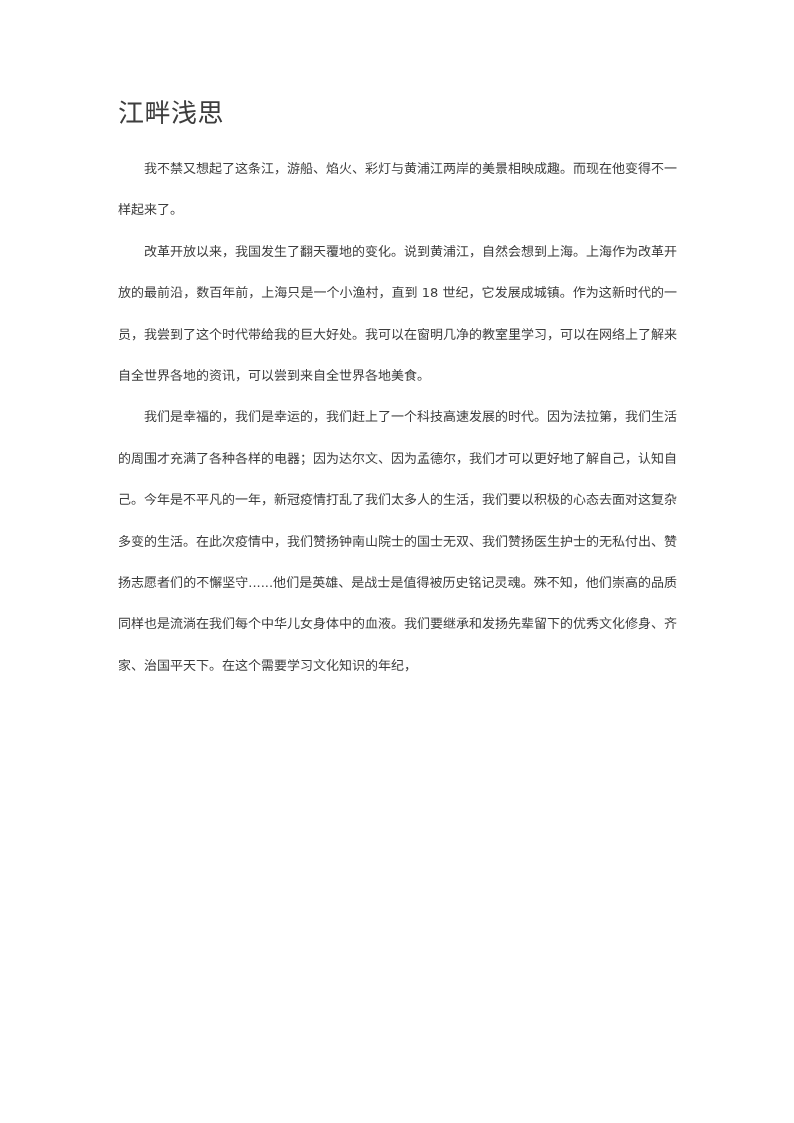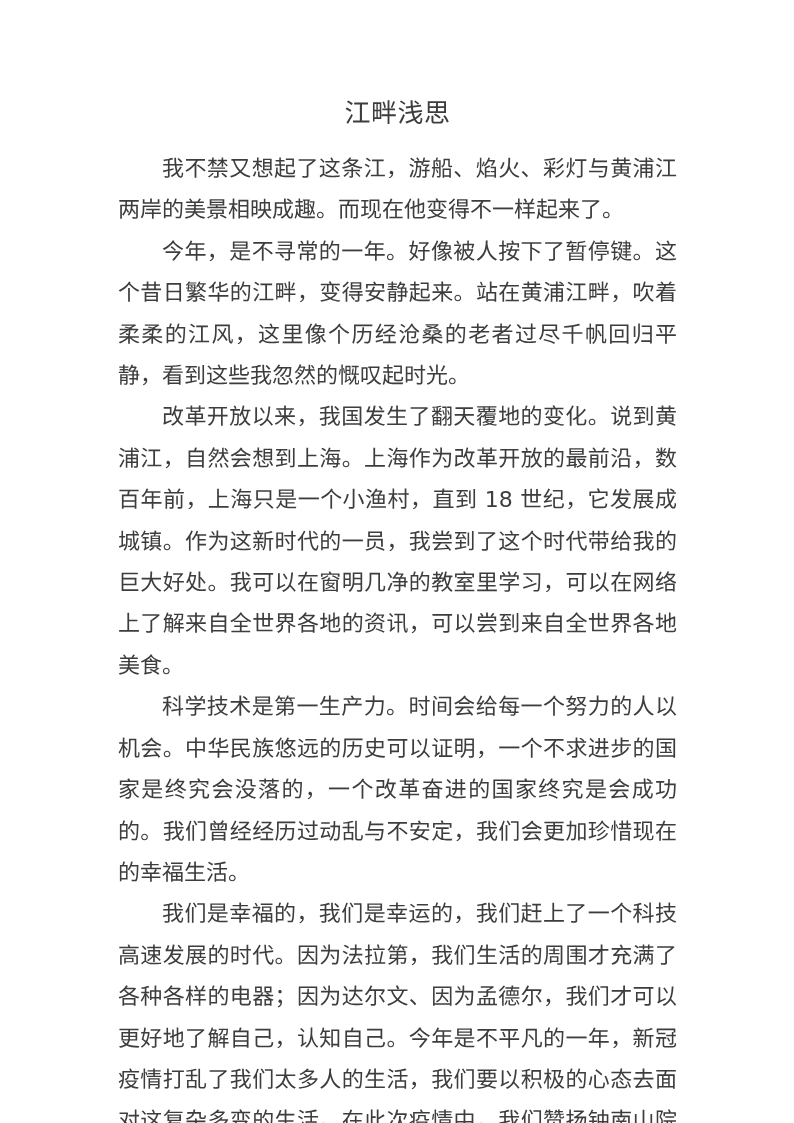--- a/index.html
+++ b/index.html
@@ -16,43 +16,41 @@
     box-sizing: border-box;
     padding: 97px 117px 0 118px;
     overflow: hidden;
     font-family: "DejaVu Sans", "Liberation Sans", sans-serif;
   }
   .doc-title {
     margin: 0 0 19px 0;
     font-size: 26px;
     line-height: 32px;
     font-weight: 400;
-    text-align: center;
+    text-align: left;
     color: #3d3d3d;
     letter-spacing: 0.5px;
   }
   .doc-body {
     width: 559px;
   }
   .para {
     margin: 0;
-    font-size: 22px;
+    font-size: 13px;
     line-height: 41.4px;
     color: #3d3d3d;
     text-indent: 2em;
     text-align: justify;
     text-justify: inter-ideograph;
     word-break: break-all;
   }
 </style>
 </head>
 <body>
 
 <div class="page">
   <h1 class="doc-title">江畔浅思</h1>
   <div class="doc-body">
     <p class="para">我不禁又想起了这条江，游船、焰火、彩灯与黄浦江两岸的美景相映成趣。而现在他变得不一样起来了。</p>
-    <p class="para">今年，是不寻常的一年。好像被人按下了暂停键。这个昔日繁华的江畔，变得安静起来。站在黄浦江畔，吹着柔柔的江风，这里像个历经沧桑的老者过尽千帆回归平静，看到这些我忽然的慨叹起时光。</p>
     <p class="para">改革开放以来，我国发生了翻天覆地的变化。说到黄浦江，自然会想到上海。上海作为改革开放的最前沿，数百年前，上海只是一个小渔村，直到 18 世纪，它发展成城镇。作为这新时代的一员，我尝到了这个时代带给我的巨大好处。我可以在窗明几净的教室里学习，可以在网络上了解来自全世界各地的资讯，可以尝到来自全世界各地美食。</p>
-    <p class="para">科学技术是第一生产力。时间会给每一个努力的人以机会。中华民族悠远的历史可以证明，一个不求进步的国家是终究会没落的，一个改革奋进的国家终究是会成功的。我们曾经经历过动乱与不安定，我们会更加珍惜现在的幸福生活。</p>
     <p class="para">我们是幸福的，我们是幸运的，我们赶上了一个科技高速发展的时代。因为法拉第，我们生活的周围才充满了各种各样的电器；因为达尔文、因为孟德尔，我们才可以更好地了解自己，认知自己。今年是不平凡的一年，新冠疫情打乱了我们太多人的生活，我们要以积极的心态去面对这复杂多变的生活。在此次疫情中，我们赞扬钟南山院士的国士无双、我们赞扬医生护士的无私付出、赞扬志愿者们的不懈坚守......他们是英雄、是战士是值得被历史铭记灵魂。殊不知，他们崇高的品质同样也是流淌在我们每个中华儿女身体中的血液。我们要继承和发扬先辈留下的优秀文化修身、齐家、治国平天下。在这个需要学习文化知识的年纪，</p>
   </div>
 </div>
 
 </body></html>

